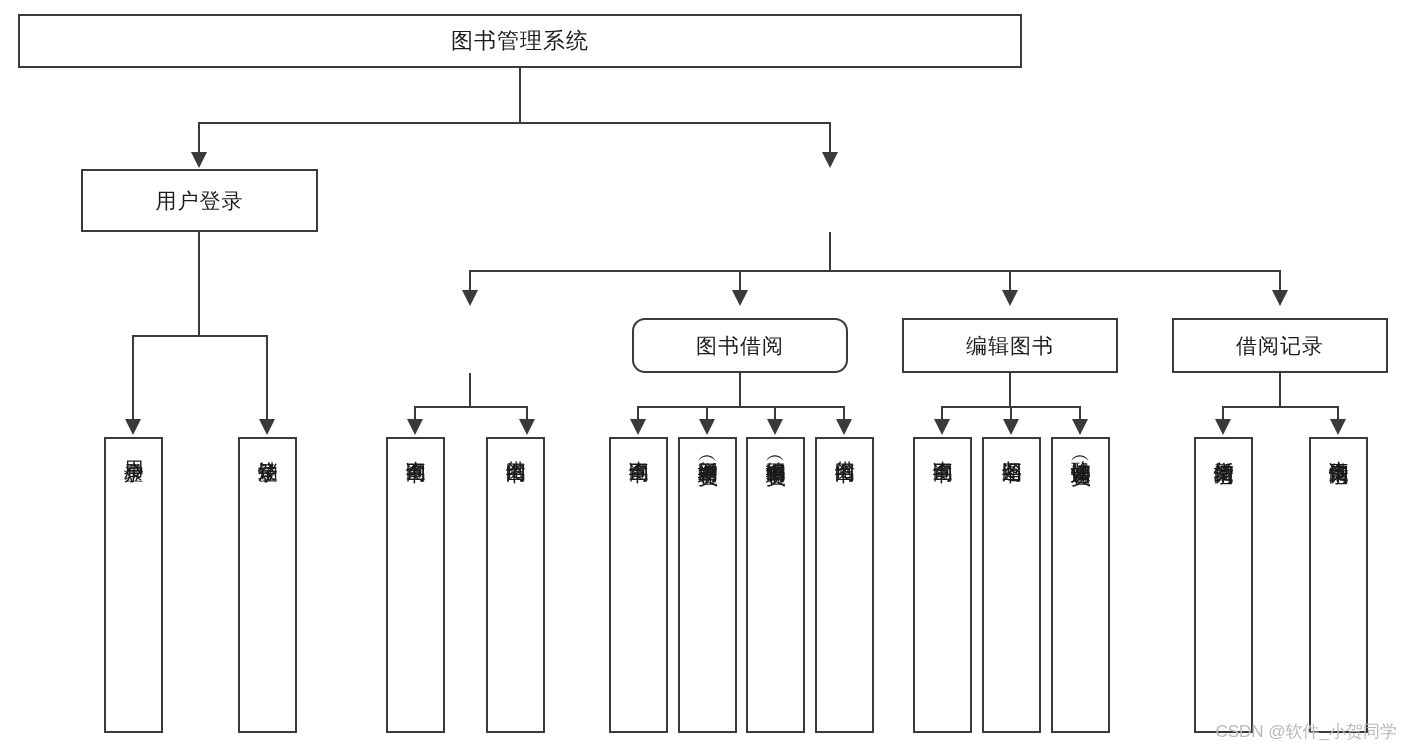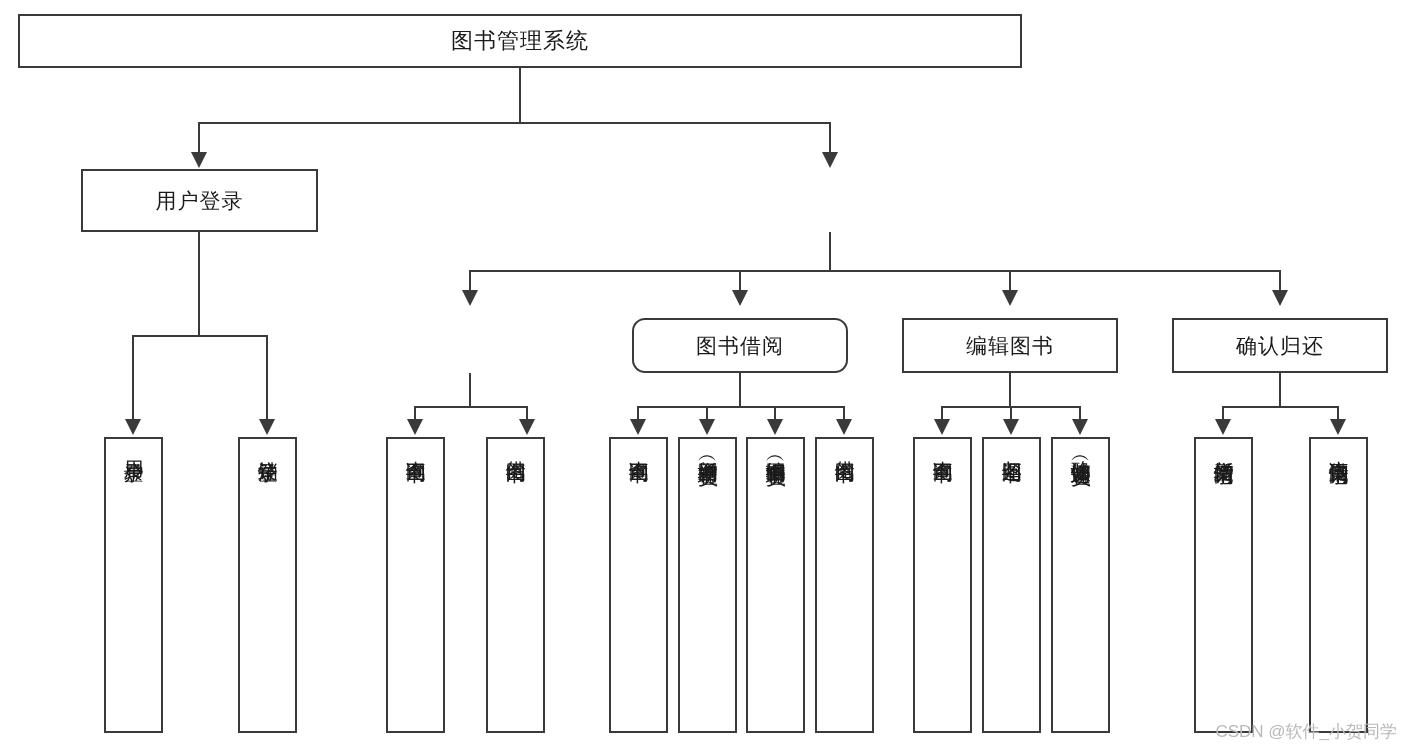--- a/index.html
+++ b/index.html
@@ -119,21 +119,21 @@
   <div class="conn vline" style="left:1279px; top:270px; width:2px; height:22px;"></div>
   <div class="arrow" style="left:1272px; top:290px;"></div>
 
   <div class="node h" style="left:632px; top:318px; width:216px; height:55px;border-radius:13px;">
     <span>图书借阅</span>
   </div>
   <div class="node h" style="left:902px; top:318px; width:216px; height:55px;">
     <span>编辑图书</span>
   </div>
   <div class="node h" style="left:1172px; top:318px; width:216px; height:55px;">
-    <span>确认归还</span>
+    <span>借阅记录</span>
   </div>
 
   <div class="conn vline" style="left:469px; top:373px; width:2px; height:34px;"></div>
   <div class="conn hline" style="left:414px; top:406px; width:114px; height:2px;"></div>
   <div class="conn vline" style="left:414px; top:406px; width:2px; height:15px;"></div>
   <div class="arrow" style="left:407px; top:419px;"></div>
   <div class="conn vline" style="left:526px; top:406px; width:2px; height:15px;"></div>
   <div class="arrow" style="left:519px; top:419px;"></div>
 
   <div class="conn vline" style="left:739px; top:373px; width:2px; height:34px;"></div>

